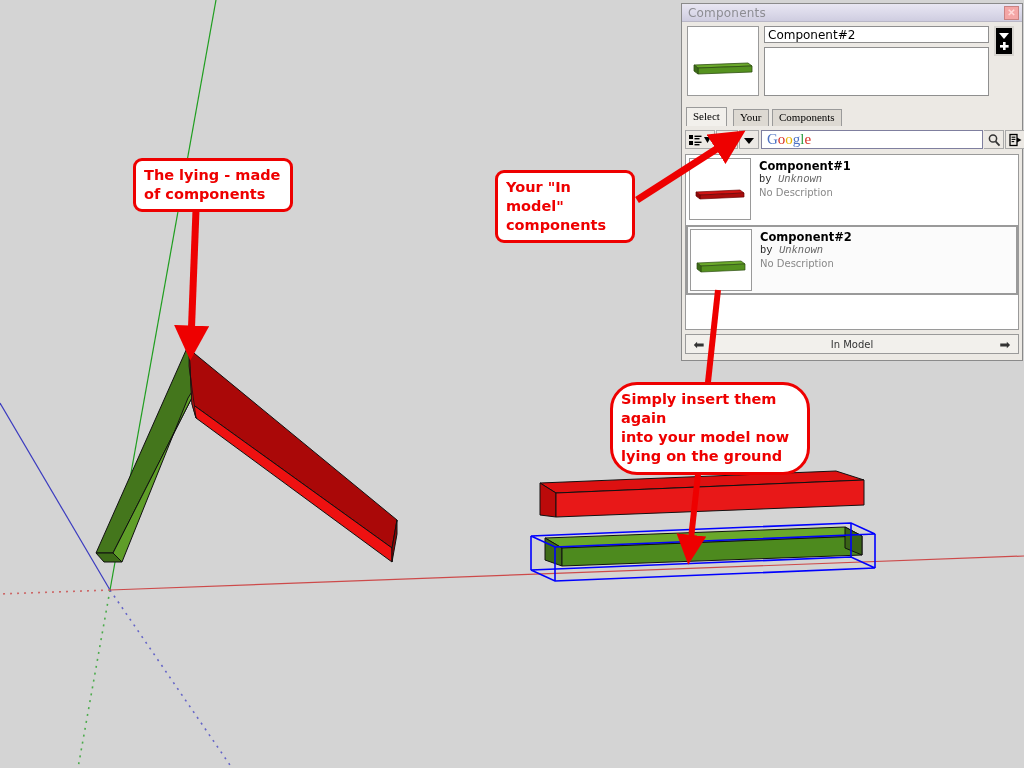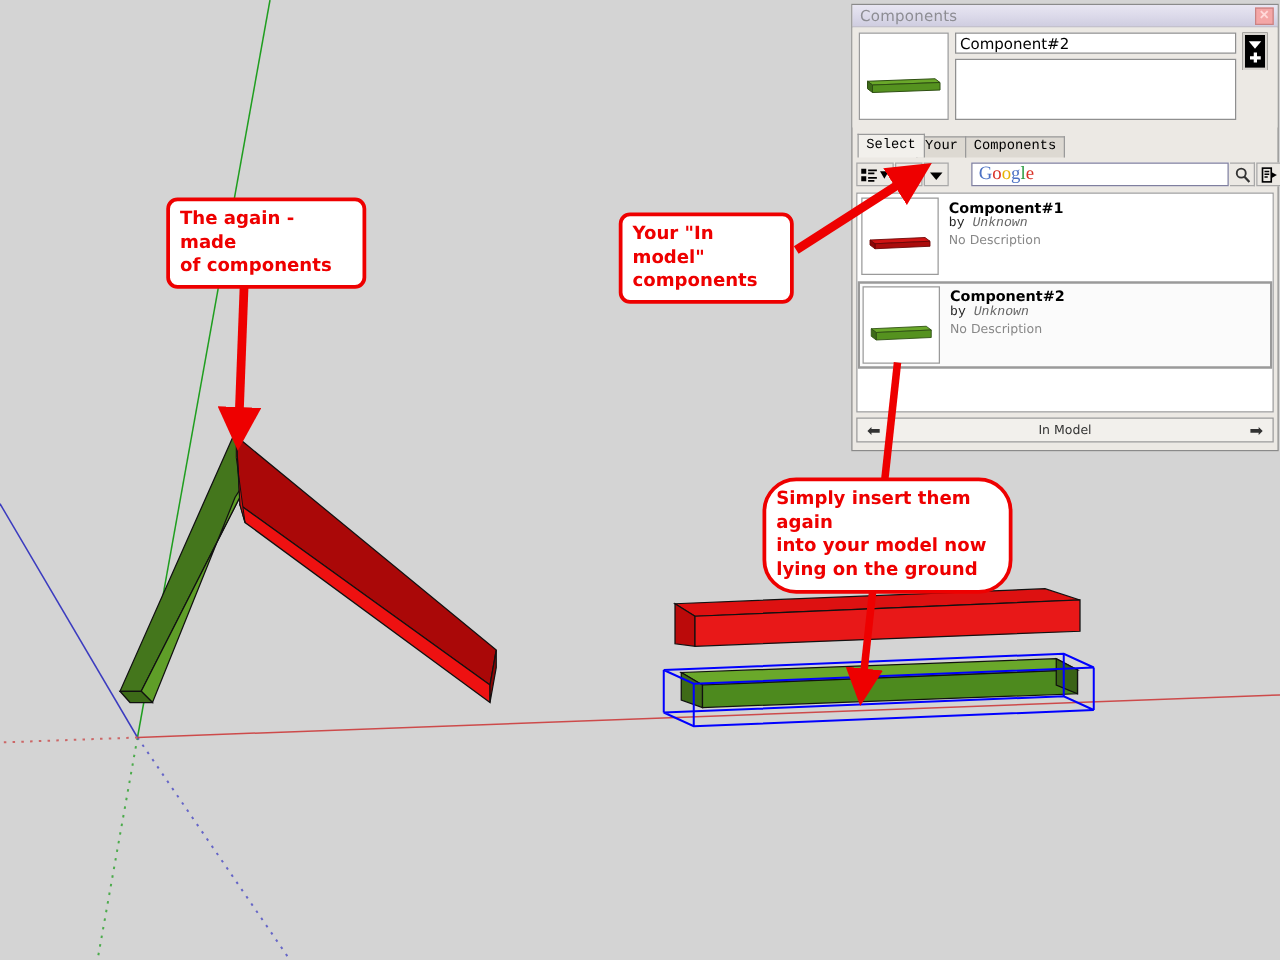--- a/index.html
+++ b/index.html
@@ -113,21 +113,21 @@
     width: 100%; height: 19px;
   }
   .tab {
     position: absolute; top: 2px;
     height: 17px;
     background: #ddd9d2;
     border: 1px solid #9a9a9a;
     border-bottom: none;
     box-sizing: border-box;
     font-size: 11px;
-    font-family: Liberation Mono, monospace;
+    font-family: Liberation Serif, serif;
     padding: 1px 6px 0 6px;
     cursor: pointer;
     color: #000;
   }
   .tab.active {
     top: 0px; height: 19px;
     background: #f2f0ec;
     padding-top: 2px;
     z-index: 2;
   }
@@ -140,22 +140,22 @@
   .tb-btn {
     position: absolute; top: 0;
     height: 19px;
     background: #ece9e4;
     border: 1px solid #a8a8a8;
     box-sizing: border-box;
     display: flex; align-items: center; justify-content: center;
     cursor: pointer;
   }
   .search-box {
-    position: absolute; left: 92px; top: 0;
-    width: 206px; height: 19px;
+    position: absolute; left: 76px; top: 0;
+    width: 222px; height: 19px;
     background: #fff;
     border: 1px solid #7f7f9f;
     box-sizing: border-box;
     display: flex; align-items: center;
   }
   .google-ph {
     font-family: "Liberation Serif", serif;
     font-size: 15px;
     padding-left: 5px;
     letter-spacing: 0px;
@@ -436,21 +436,21 @@
     <defs>
       <marker id="ah" markerWidth="5" markerHeight="5" refX="2.2" refY="2.5" orient="auto">
         <polygon points="0,0 5,2.5 0,5" fill="#ee0000"></polygon>
       </marker>
     </defs>
     <line x1="196" y1="210" x2="191" y2="341" stroke="#ee0000" stroke-width="7" marker-end="url(#ah)"></line>
     <line x1="637" y1="200" x2="729" y2="141" stroke="#ee0000" stroke-width="7" marker-end="url(#ah)"></line>
     <line x1="718" y1="290" x2="690" y2="548" stroke="#ee0000" stroke-width="6" marker-end="url(#ah)"></line>
   </svg>
 
-  <div class="callout" id="callout-dormer">The again - made
+  <div class="callout" id="callout-dormer">The lying - made
 of components</div>
   <div class="callout" id="callout-inmodel">Your "In model"
 components</div>
   <div class="callout" id="callout-insert">Simply insert them again
 into your model now
 lying on the ground</div>
 
 </div>
 
 </body></html>

